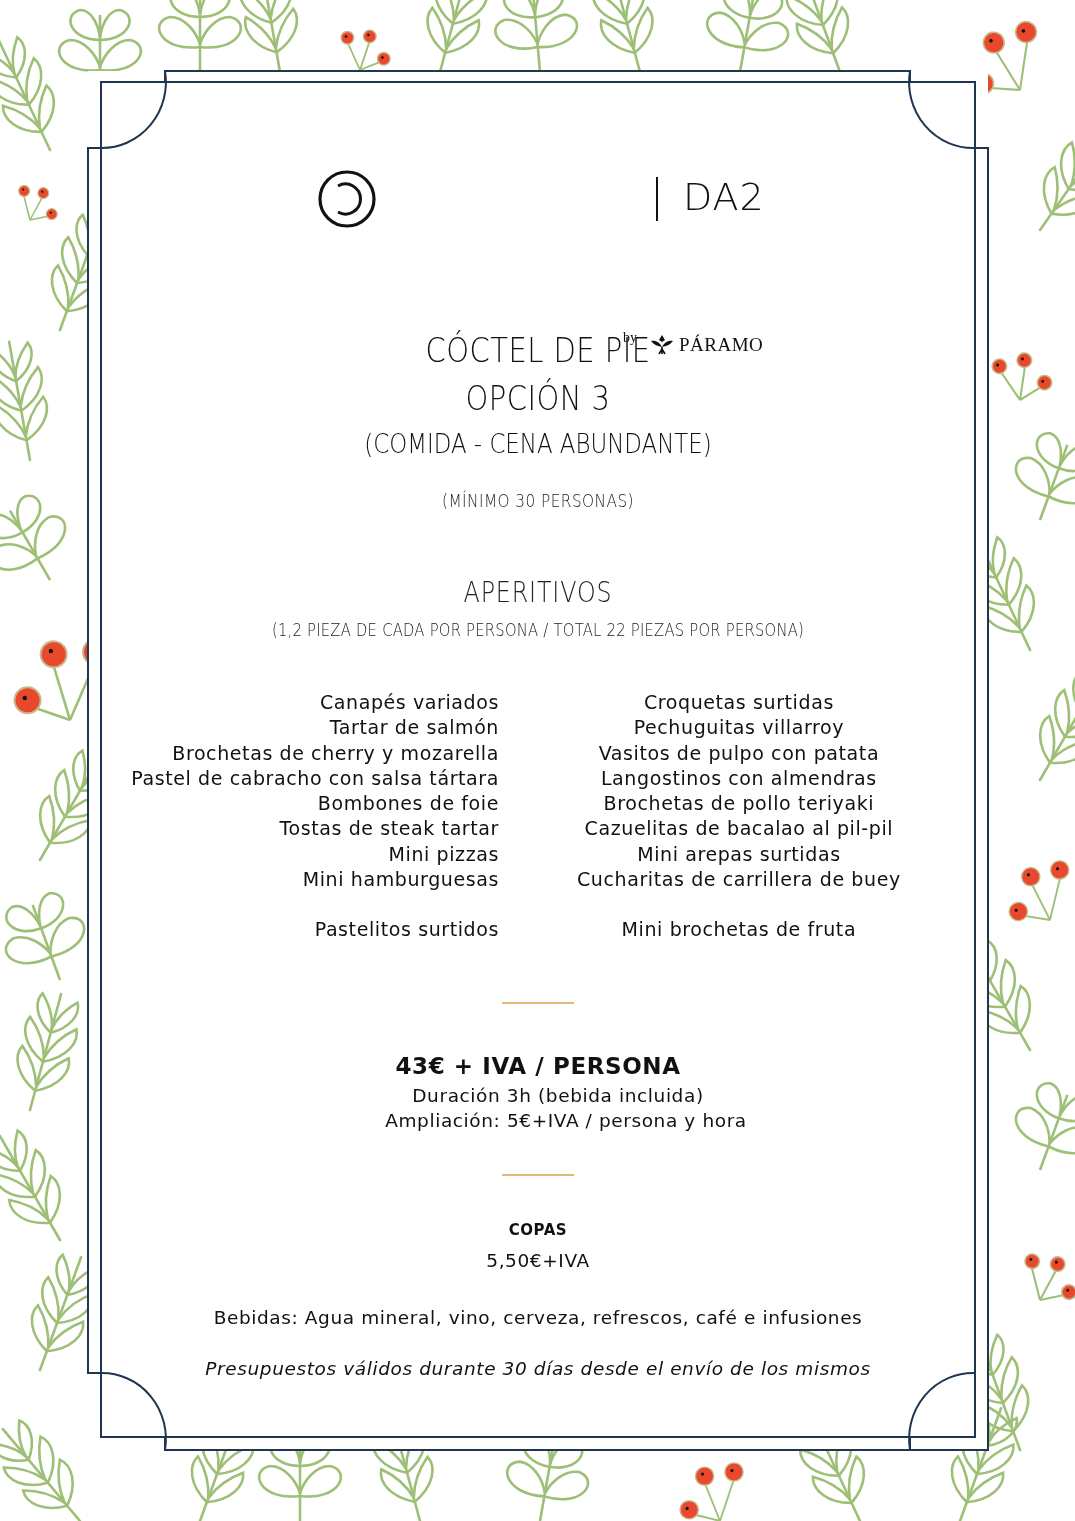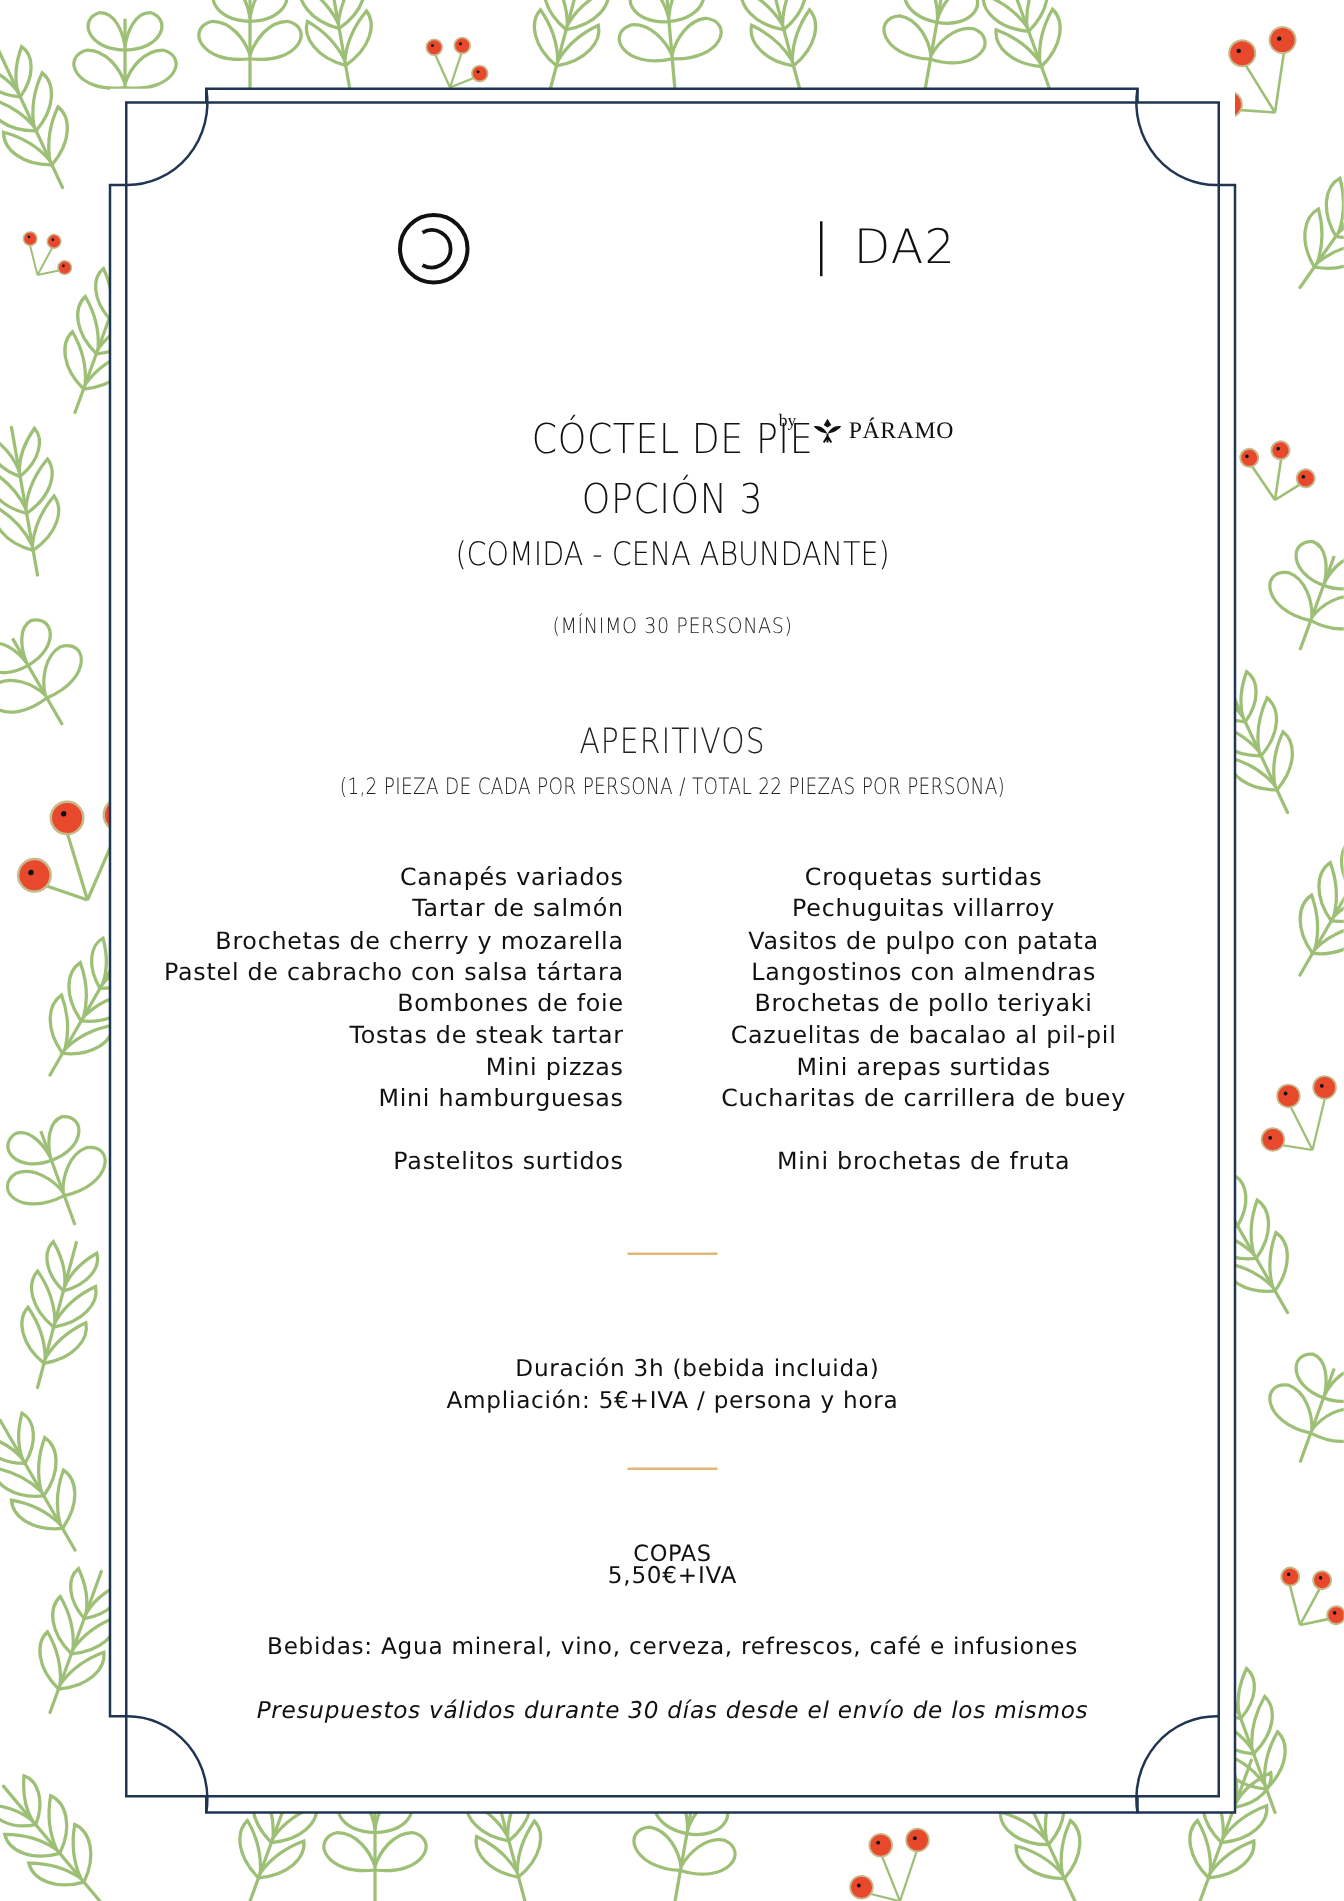--- a/index.html
+++ b/index.html
@@ -24,21 +24,21 @@
   .ap-title{font-family:"DejaVu Sans",sans-serif;font-weight:200;font-size:28px;letter-spacing:1px;transform:scaleX(0.85);color:#222;}
   .ap-sub{font-family:"DejaVu Sans",sans-serif;font-weight:200;font-size:18px;letter-spacing:0.3px;transform:scaleX(0.82);color:#222;}
   .col{position:absolute;font-family:"DejaVu Sans",sans-serif;font-size:19px;line-height:25.3px;color:#111;letter-spacing:0.6px;margin-top:28px;}
   .col.left{right:475px;text-align:right;}
   .col.right{left:475px;text-align:center;}
   .col div{white-space:nowrap;}
   .gap{height:25px;}
   .divider{position:absolute;left:400px;width:72px;height:2px;background:#e2b878;}
   .price{font-family:"DejaVu Sans",sans-serif;font-weight:bold;font-size:23px;letter-spacing:0.6px;}
   .normal{font-family:"DejaVu Sans",sans-serif;font-size:18.5px;letter-spacing:0.6px;line-height:25px;}
-  .copas{font-family:"DejaVu Sans",sans-serif;font-weight:normal;font-size:18px;letter-spacing:0.5px;margin-top:12px;}
+  .copas{font-family:"DejaVu Sans",sans-serif;font-weight:bold;font-size:15px;letter-spacing:0.5px;}
 </style>
 </head>
 <body>
 
 <svg class="bg" viewBox="0 0 1075 1521" xmlns="http://www.w3.org/2000/svg">
   <defs>
     <g id="sprig" fill="none" stroke="#9dbf76" stroke-width="2.6" stroke-linecap="round">
       <path d="M0 0 L0 -120"></path>
       <path d="M0 -20 C-22 -30 -30 -48 -24 -60 C-12 -50 -4 -38 0 -24"></path>
       <path d="M0 -20 C22 -30 30 -48 24 -60 C12 -50 4 -38 0 -24"></path>
@@ -186,22 +186,23 @@
     <div>Brochetas de pollo teriyaki</div>
     <div>Cazuelitas de bacalao al pil-pil</div>
     <div>Mini arepas surtidas</div>
     <div>Cucharitas de carrillera de buey</div>
     <div class="gap"></div>
     <div>Mini brochetas de fruta</div>
   </div>
 
   <div class="divider" style="top:919px;"></div>
 
+  <div class="center price" style="top:970px;">43€ + IVA / PERSONA</div>
   <div class="center normal" style="top:1000px;padding-left:20px;">Duración 3h (bebida incluida)</div>
-  <div class="center normal" style="top:1025px;">Ampliación: 5€+IVA / persona y hora</div>
+  <div class="center normal" style="top:1025px;padding-left:28px;">Ampliación: 5€+IVA / persona y hora</div>
 
   <div class="divider" style="top:1091px;"></div>
 
   <div class="center copas" style="top:1138px;">COPAS</div>
   <div class="center normal" style="top:1165px;">5,50€+IVA</div>
 
   <div class="center normal" style="top:1222px;">Bebidas: Agua mineral, vino, cerveza, refrescos, café e infusiones</div>
   <div class="center normal" style="top:1273px;font-style:italic;">Presupuestos válidos durante 30 días desde el envío de los mismos</div>
 </div>
 

